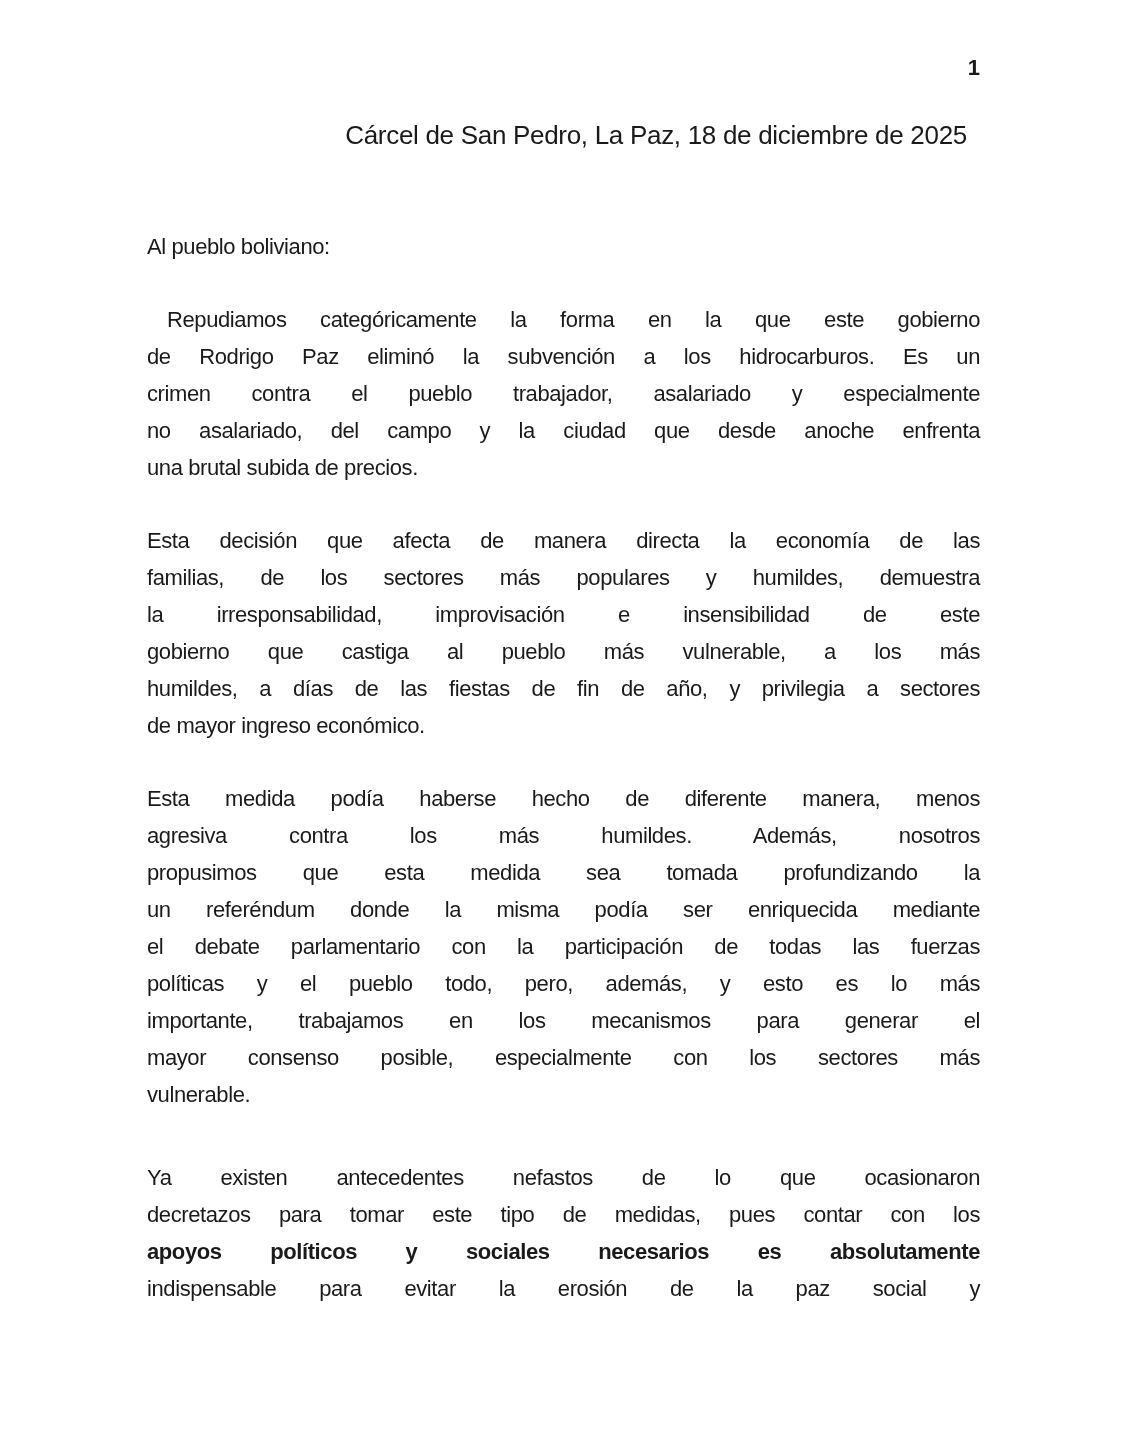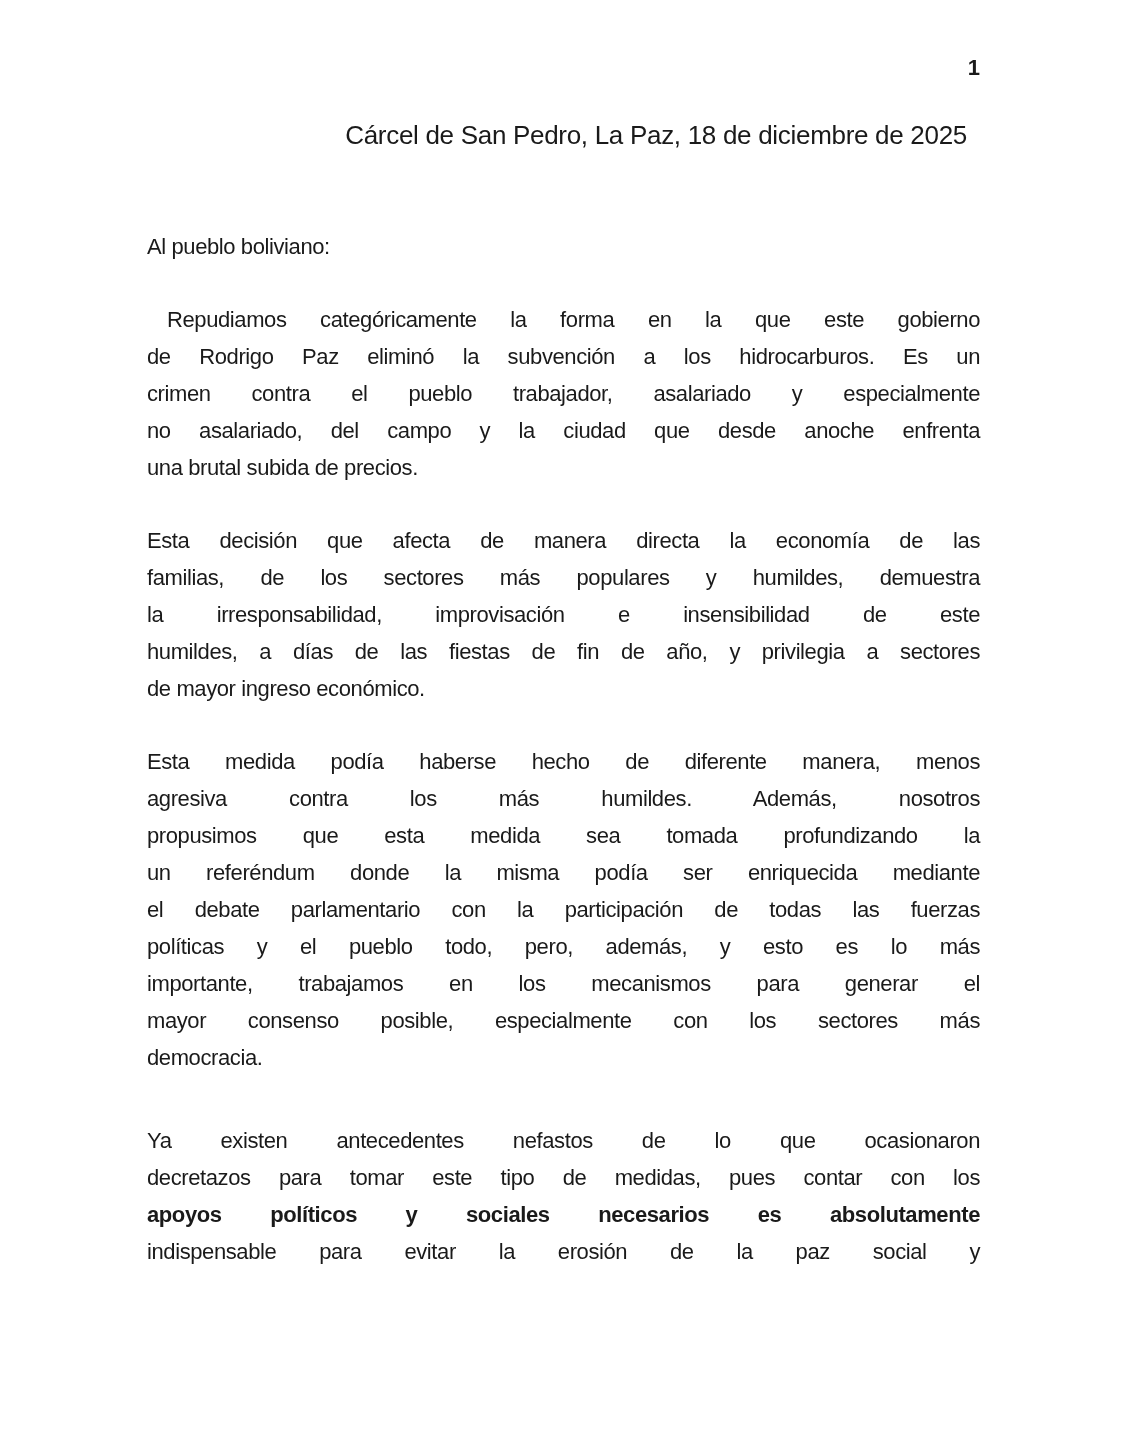--- a/index.html
+++ b/index.html
@@ -80,34 +80,35 @@
       <span class="line" style="display: block;">de Rodrigo Paz eliminó la subvención a los hidrocarburos. Es un</span>
       <span class="line" style="display: block;">crimen contra el pueblo trabajador, asalariado y especialmente</span>
       <span class="line" style="display: block;">no asalariado, del campo y la ciudad que desde anoche enfrenta</span>
       <span class="line last" style="display: block;">una brutal subida de precios.</span>
     </div>
 
     <div class="para">
       <span class="line" style="display: block;">Esta decisión que afecta de manera directa la economía de las</span>
       <span class="line" style="display: block;">familias, de los sectores más populares y humildes, demuestra</span>
       <span class="line" style="display: block;">la irresponsabilidad, improvisación e insensibilidad de este</span>
+      <span class="line" style="display: block;">gobierno que castiga al pueblo más vulnerable, a los más</span>
       <span class="line" style="display: block;">humildes, a días de las fiestas de fin de año, y privilegia a sectores</span>
       <span class="line last" style="display: block;">de mayor ingreso económico.</span>
     </div>
 
     <div class="para">
       <span class="line" style="display: block;">Esta medida podía haberse hecho de diferente manera, menos</span>
       <span class="line" style="display: block;">agresiva contra los más humildes. Además, nosotros</span>
       <span class="line" style="display: block;">propusimos que esta medida sea tomada profundizando la</span>
       <span class="line" style="display: block;">un referéndum donde la misma podía ser enriquecida mediante</span>
       <span class="line" style="display: block;">el debate parlamentario con la participación de todas las fuerzas</span>
       <span class="line" style="display: block;">políticas y el pueblo todo, pero, además, y esto es lo más</span>
       <span class="line" style="display: block;">importante, trabajamos en los mecanismos para generar el</span>
       <span class="line" style="display: block;">mayor consenso posible, especialmente con los sectores más</span>
-      <span class="line last" style="display: block;">democracia.</span>
+      <span class="line last" style="display: block;">vulnerable.</span>
     </div>
 
     <div class="para">
       <span class="line" style="display: block; margin-top: 46px;">Ya existen antecedentes nefastos de lo que ocasionaron</span>
       <span class="line" style="display: block;">decretazos para tomar este tipo de medidas, pues contar con los</span>
       <span class="line" style="display: block; font-weight: bold;">apoyos políticos y sociales necesarios es absolutamente</span>
       <span class="line" style="display: block;">indispensable para evitar la erosión de la paz social y</span>
     </div>
   </div>
 </div>

